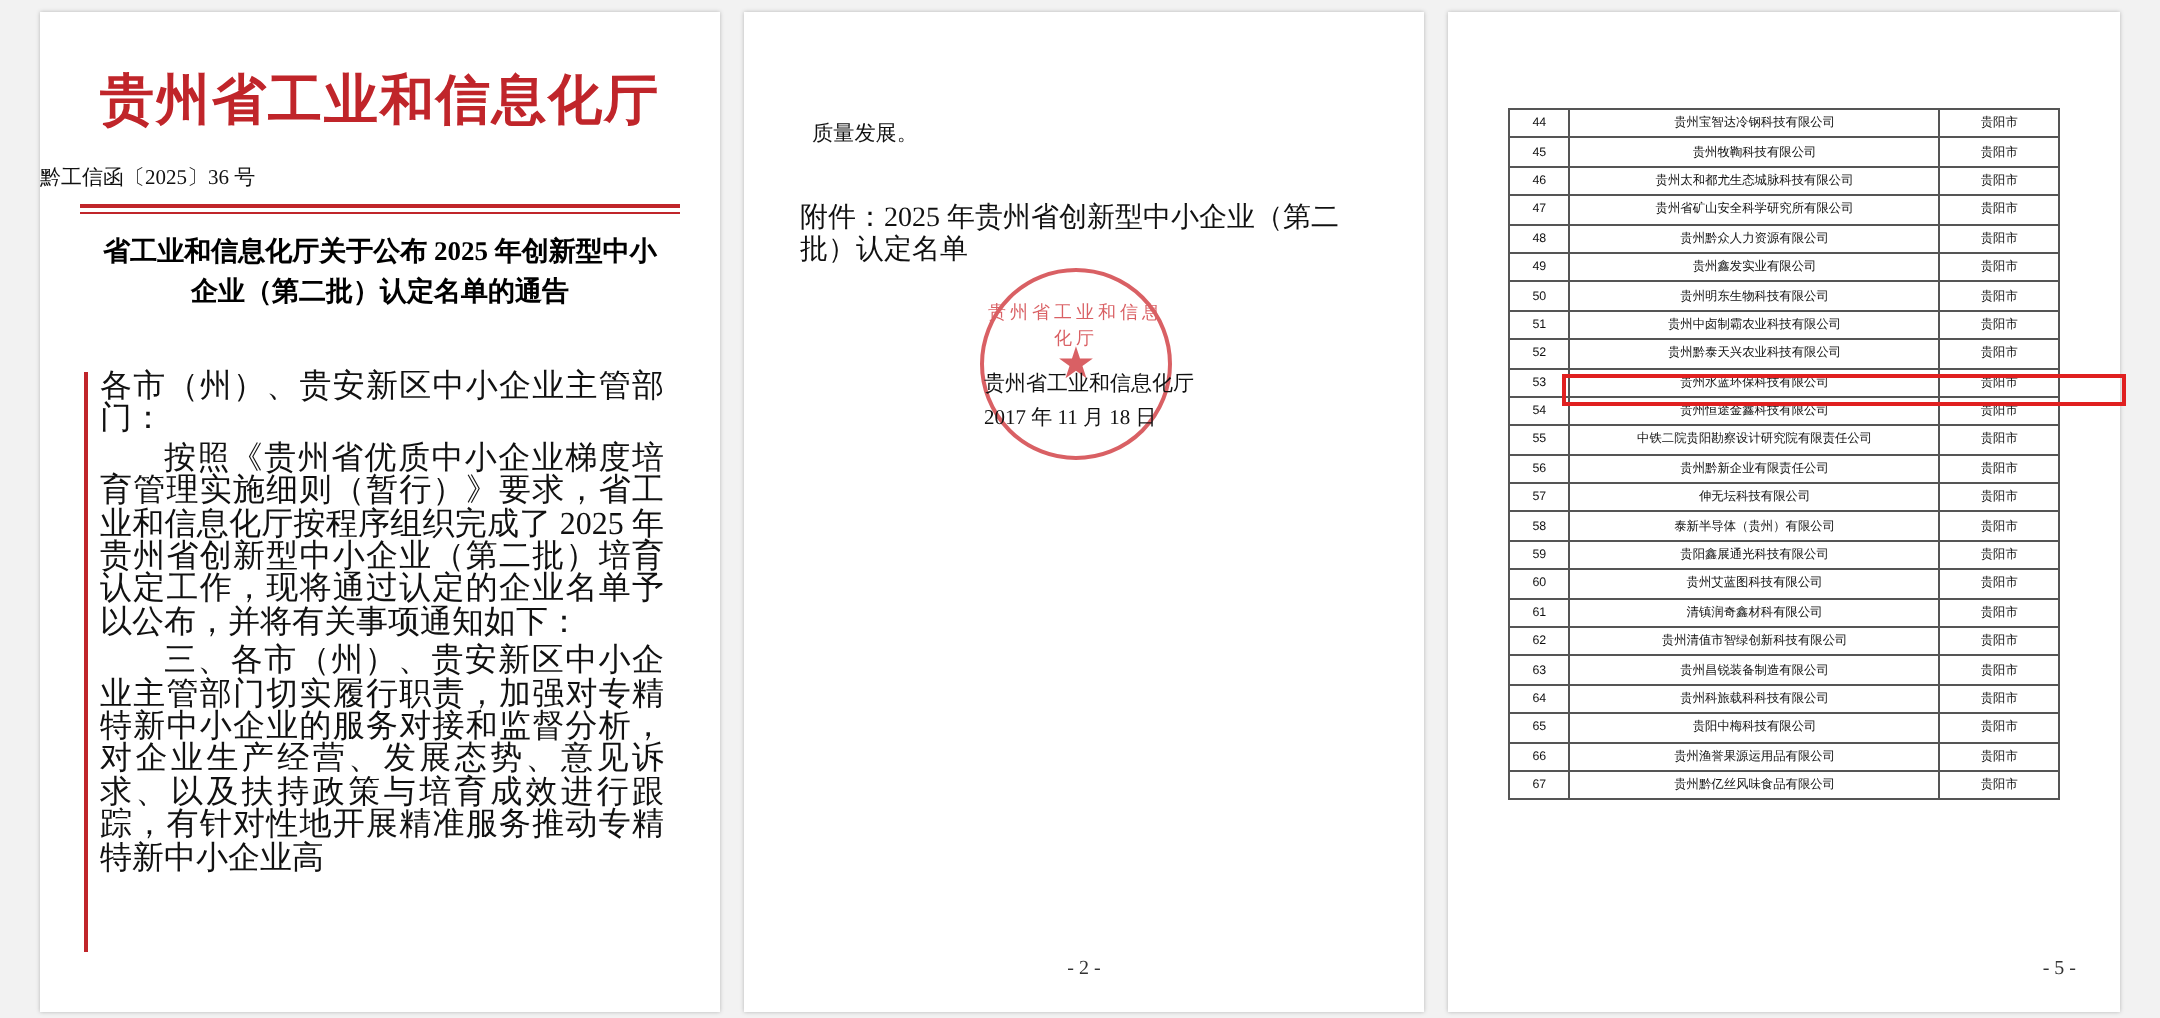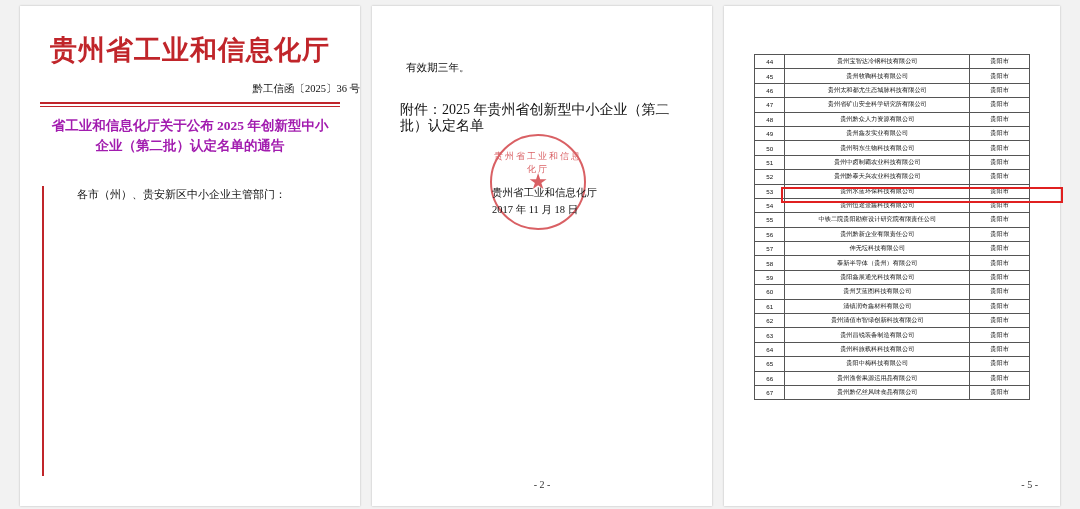--- a/index.html
+++ b/index.html
@@ -23,35 +23,35 @@
     text-align:center;
     color:#c0252a;
     font-family:"Liberation Serif", serif;
     font-weight:bold;
     font-size:27px;
     letter-spacing:1px;
     white-space:nowrap;
   }
   .doc-number{
     position:absolute;left:0;top:76px;width:100%;
-    text-align:right;font-size:10.5px;color:#111;
+    text-align:left;font-size:10.5px;color:#111;
   }
   .red-rule{
     position:absolute;left:20px;top:96px;width:300px;height:2px;background:#c0252a;
   }
   .red-rule2{
     position:absolute;left:20px;top:100px;width:300px;height:1px;background:#c0252a;
   }
   .doc-title{
     position:absolute;left:30px;top:110px;width:280px;
-    text-align:center;font-weight:bold;font-size:13.5px;line-height:20px;color:#a21caf;
+    text-align:center;font-weight:bold;font-size:13.5px;line-height:20px;color:#000000;
   }
   .p1-body{
     position:absolute;left:30px;top:180px;width:282px;
-    font-size:11px;line-height:16.4px;color:#111;text-align:justify;margin-left:27px;
+    font-size:16px;line-height:16.4px;color:#111;text-align:justify;
   }
   .p1-body p{margin:0 0 3px 0;}
   .indent2{text-indent:2em;}
   .left-redbar{
     position:absolute;left:22px;top:180px;width:2px;height:290px;background:#c0252a;
   }
 
   
   #page2{left:372px;top:6px;width:340px;height:500px;}
   .p2-body{
@@ -124,27 +124,29 @@
 <div class="page" id="page1">
   <div class="p1-inner">
     <div class="org-title">贵州省工业和信息化厅</div>
     <div class="doc-number">黔工信函〔2025〕36 号</div>
     <div class="red-rule"></div>
     <div class="red-rule2"></div>
     <div class="doc-title">省工业和信息化厅关于公布 2025 年创新型中小企业（第二批）认定名单的通告</div>
     <div class="left-redbar"></div>
     <div class="p1-body">
       <p>各市（州）、贵安新区中小企业主管部门：</p>
+      <p class="indent2">按照《贵州省优质中小企业梯度培育管理实施细则（暂行）》要求，省工业和信息化厅按程序组织完成了 2025 年贵州省创新型中小企业（第二批）培育认定工作，现将通过认定的企业名单予以公布，并将有关事项通知如下：</p>
+      <p class="indent2">三、各市（州）、贵安新区中小企业主管部门切实履行职责，加强对专精特新中小企业的服务对接和监督分析，对企业生产经营、发展态势、意见诉求、以及扶持政策与培育成效进行跟踪，有针对性地开展精准服务推动专精特新中小企业高</p>
     </div>
   </div>
 </div>
 
 <div class="page" id="page2">
   <div class="p2-body">
-    <p>有效期三年。</p>
+    <p>质量发展。</p>
   </div>
   <div class="p2-attach">附件：2025 年贵州省创新型中小企业（第二批）认定名单</div>
 
   <div class="seal">
     <div class="seal-inner">
       <div class="seal-text">贵州省工业和信息化厅</div>
       <div class="seal-star">★</div>
     </div>
   </div>
 

